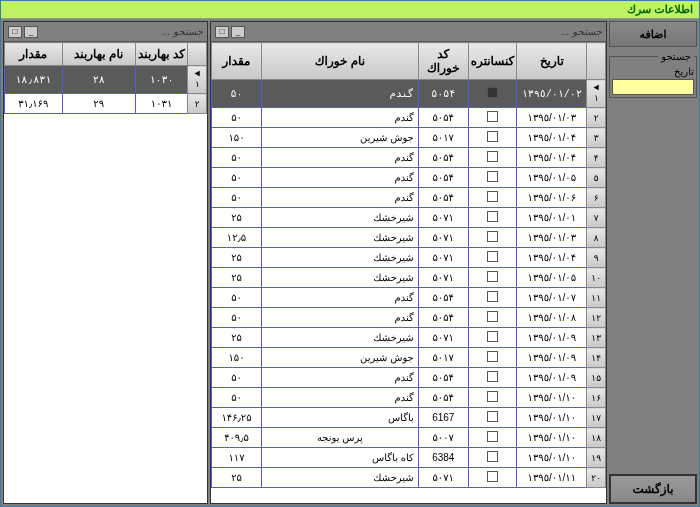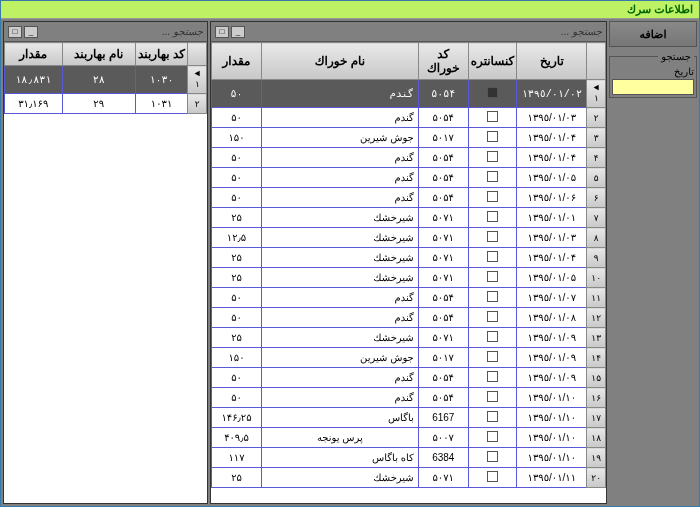--- a/index.html
+++ b/index.html
@@ -54,20 +54,21 @@
 <div class="main">
 
   <div class="sidebar">
     <button class="btn">اضافه</button>
     <fieldset class="search-group">
       <legend>جستجو</legend>
       <span class="search-label">تاریخ</span>
       <input class="date-input" style="">
     </fieldset>
     <div class="spacer"></div>
+    <button class="btn-back">بازگشت</button>
   </div>
 
   <div class="grid-panel panel-main">
     <div class="panel-header">
       <span class="search-hint">جستجو ...</span>
       <div class="win-btns">
         <span class="win-btn">_</span>
         <span class="win-btn">□</span>
       </div>
     </div>

